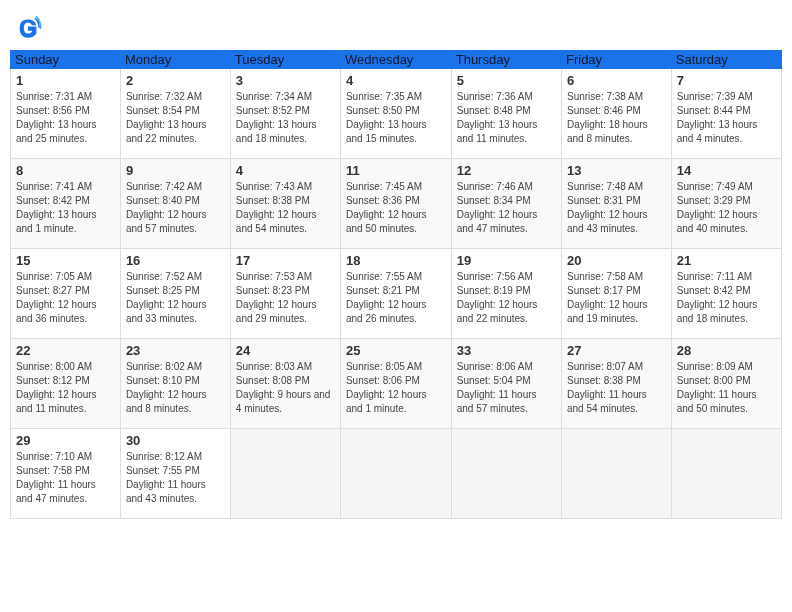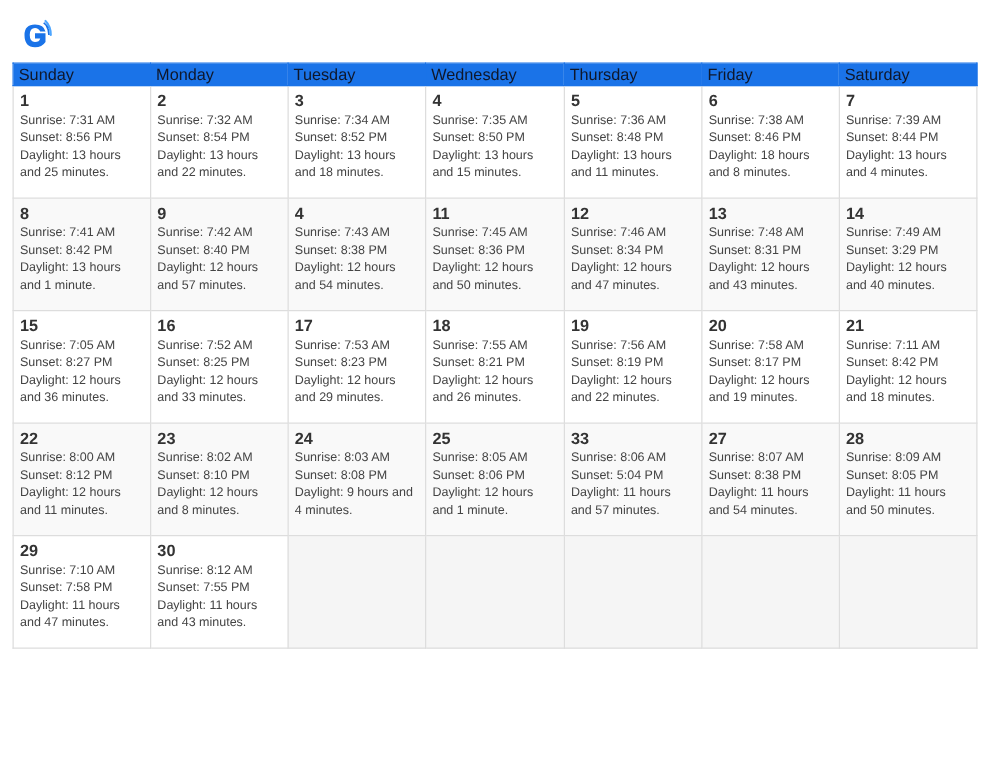--- a/index.html
+++ b/index.html
@@ -337,21 +337,21 @@
         <div class="day-info">
           <span>Sunrise: 8:07 AM</span><br>
           <span>Sunset: 8:38 PM</span><br>
           <span>Daylight: 11 hours and 54 minutes.</span>
         </div>
       </td>
         <td>
         <span class="day-num">28</span>
         <div class="day-info">
           <span>Sunrise: 8:09 AM</span><br>
-          <span>Sunset: 8:05 PM</span><br>
+          <span>Sunset: 8:00 PM</span><br>
           <span>Daylight: 11 hours and 50 minutes.</span>
         </div>
       </td>
       </tr>
       <tr class="week-row">
         <td>
         <span class="day-num">29</span>
         <div class="day-info">
           <span>Sunrise: 7:10 AM</span><br>
           <span>Sunset: 7:58 PM</span><br>

